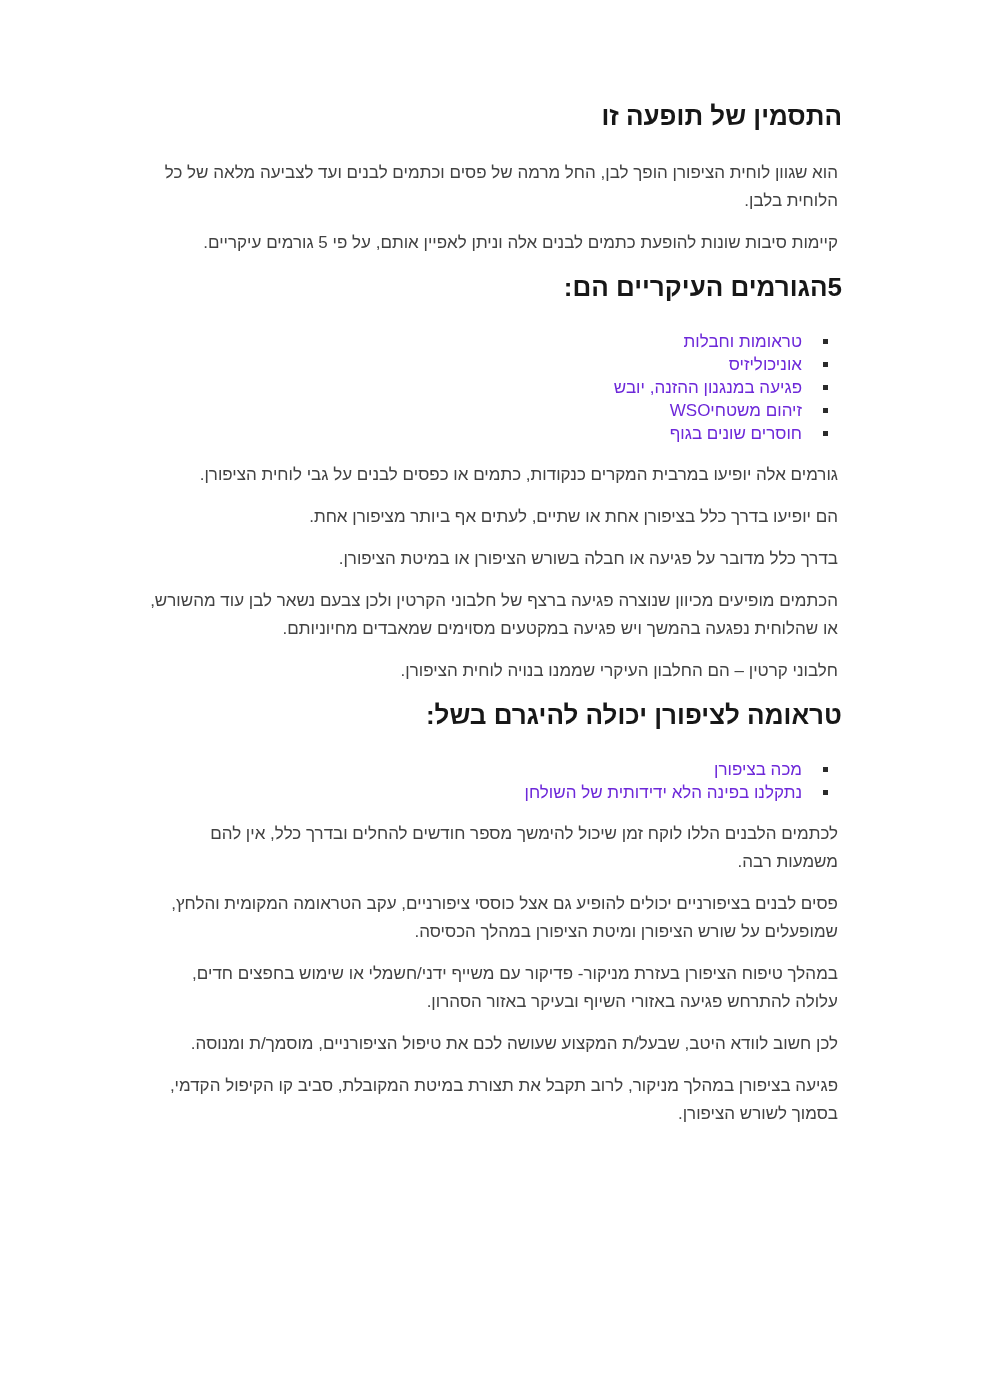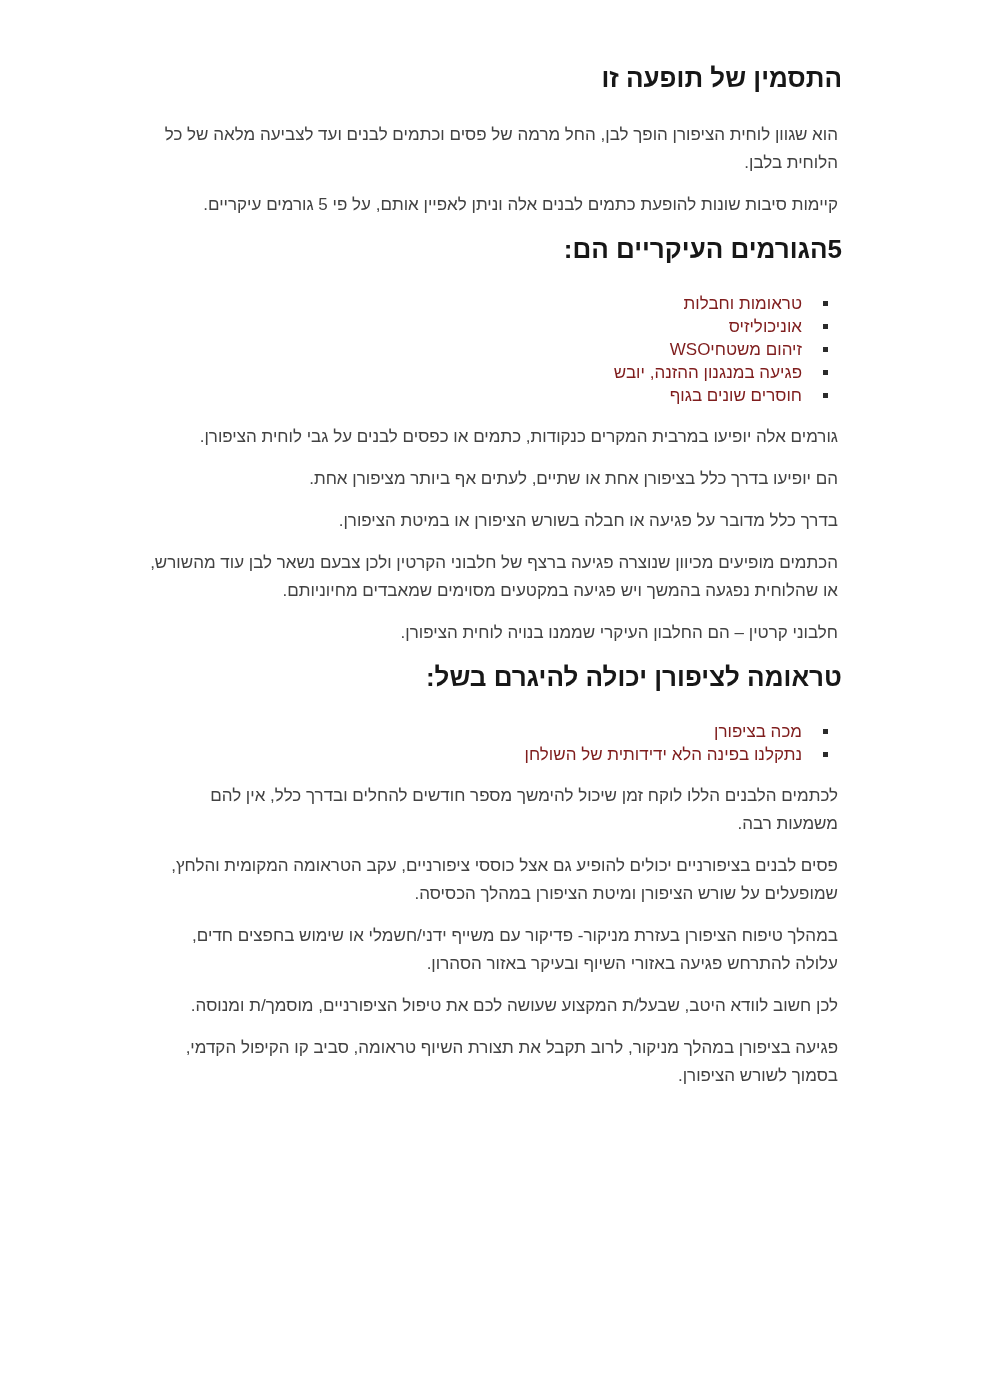--- a/index.html
+++ b/index.html
@@ -8,21 +8,21 @@
     width: 990px;
     height: 1400px;
     overflow: hidden;
     font-family: "Liberation Sans", "DejaVu Sans", sans-serif;
   }
   .page {
     direction: rtl;
     text-align: right;
     width: 990px;
     height: 1283px;
-    padding: 56px 148px 40px 148px;
+    padding: 94px 148px 40px 148px;
     color: #424242;
     font-size: 17px;
     line-height: 28px;
   }
   .doc-h {
     color: #171717;
     font-size: 26px;
     line-height: 33px;
     font-weight: bold;
     letter-spacing: 0;
@@ -32,21 +32,21 @@
     margin: 0 4px 14px 0;
   }
   ul.doc-list {
     list-style: none;
     margin: 0 0 16px 0;
     padding: 0 40px 0 0;
   }
   ul.doc-list li {
     position: relative;
     line-height: 23px;
-    color: #7f1d1d;
+    color: #6d28d9;
   }
   ul.doc-list li::before {
     content: "";
     position: absolute;
     right: -26px;
     top: 9px;
     width: 5px;
     height: 5px;
     background: #2b2b2b;
   }
@@ -60,37 +60,37 @@
     <h1 class="doc-h">התסמין של תופעה זו</h1>
     <p class="doc-p">הוא שגוון לוחית הציפורן הופך לבן, החל מרמה של פסים וכתמים לבנים ועד לצביעה מלאה של כל הלוחית בלבן.</p>
     <p class="doc-p">קיימות סיבות שונות להופעת כתמים לבנים אלה וניתן לאפיין אותם, על פי 5 גורמים עיקריים.</p>
   </section>
 
   <section>
     <h2 class="doc-h">5הגורמים העיקריים הם:</h2>
     <ul class="doc-list">
       <li>טראומות וחבלות</li>
       <li>אוניכוליזיס</li>
+      <li>פגיעה במנגנון ההזנה, יובש</li>
       <li>זיהום משטחיWSO</li>
-      <li>פגיעה במנגנון ההזנה, יובש</li>
       <li>חוסרים שונים בגוף</li>
     </ul>
     <p class="doc-p">גורמים אלה יופיעו במרבית המקרים כנקודות, כתמים או כפסים לבנים על גבי לוחית הציפורן.</p>
     <p class="doc-p">הם יופיעו בדרך כלל בציפורן אחת או שתיים, לעתים אף ביותר מציפורן אחת.</p>
     <p class="doc-p">בדרך כלל מדובר על פגיעה או חבלה בשורש הציפורן או במיטת הציפורן.</p>
     <p class="doc-p">הכתמים מופיעים מכיוון שנוצרה פגיעה ברצף של חלבוני הקרטין ולכן צבעם נשאר לבן עוד מהשורש, או שהלוחית נפגעה בהמשך ויש פגיעה במקטעים מסוימים שמאבדים מחיוניותם.</p>
     <p class="doc-p">חלבוני קרטין – הם החלבון העיקרי שממנו בנויה לוחית הציפורן.</p>
   </section>
 
   <section>
     <h2 class="doc-h">טראומה לציפורן יכולה להיגרם בשל:</h2>
     <ul class="doc-list">
       <li>מכה בציפורן</li>
       <li>נתקלנו בפינה הלא ידידותית של השולחן</li>
     </ul>
     <p class="doc-p">לכתמים הלבנים הללו לוקח זמן שיכול להימשך מספר חודשים להחלים ובדרך כלל, אין להם משמעות רבה.</p>
     <p class="doc-p">פסים לבנים בציפורניים יכולים להופיע גם אצל כוססי ציפורניים, עקב הטראומה המקומית והלחץ, שמופעלים על שורש הציפורן ומיטת הציפורן במהלך הכסיסה.</p>
     <p class="doc-p">במהלך טיפוח הציפורן בעזרת מניקור- פדיקור עם משייף ידני/חשמלי או שימוש בחפצים חדים, עלולה להתרחש פגיעה באזורי השיוף ובעיקר באזור הסהרון.</p>
     <p class="doc-p">לכן חשוב לוודא היטב, שבעל/ת המקצוע שעושה לכם את טיפול הציפורניים, מוסמך/ת ומנוסה.</p>
-    <p class="doc-p">פגיעה בציפורן במהלך מניקור, לרוב תקבל את תצורת השיוף טראומה, סביב קו הקיפול הקדמי, בסמוך לשורש הציפורן.</p>
+    <p class="doc-p">פגיעה בציפורן במהלך מניקור, לרוב תקבל את תצורת במיטת המקובלת, סביב קו הקיפול הקדמי, בסמוך לשורש הציפורן.</p>
   </section>
 
 </div>
 
 </body></html>

